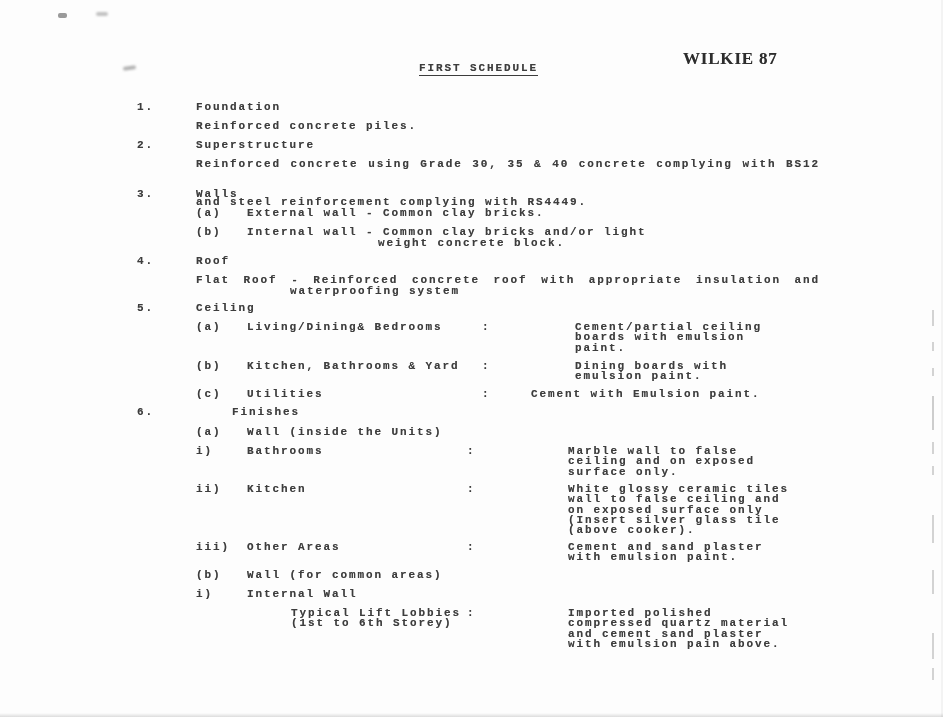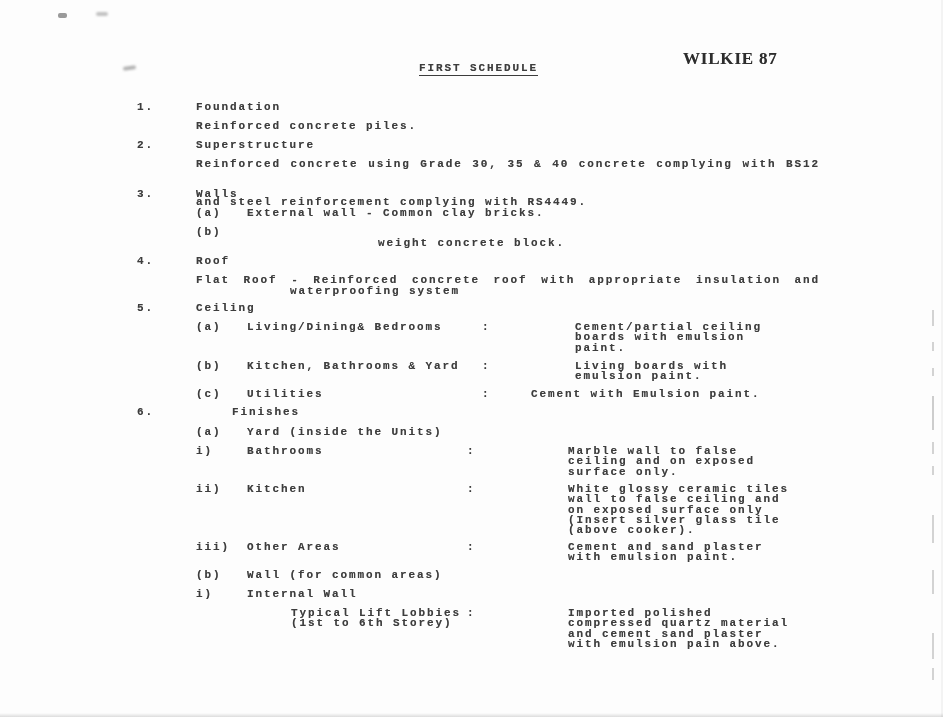--- a/index.html
+++ b/index.html
@@ -54,20 +54,21 @@
     <div class="t" style="top:140px;left:137px;">2.</div>
     <div class="t" style="top:140px;left:196px;">Superstructure</div>
     <div class="t jline" style="top:159px;left:196px;">Reinforced concrete using Grade 30, 35 &amp; 40 concrete complying with BS12</div>
     <div class="t" style="top:170px;left:196px;margin-top:27px;">and steel reinforcement complying with RS4449.</div>
 
     <div class="t" style="top:189px;left:137px;">3.</div>
     <div class="t" style="top:189px;left:196px;">Walls</div>
     <div class="t" style="top:208px;left:196px;">(a)</div>
     <div class="t" style="top:208px;left:247px;">External wall - Common clay bricks.</div>
     <div class="t" style="top:227px;left:196px;">(b)</div>
+    <div class="t" style="top:227px;left:247px;">Internal wall - Common clay bricks and/or light</div>
     <div class="t" style="top:238px;left:378px;">weight concrete block.</div>
 
     <div class="t" style="top:256px;left:137px;">4.</div>
     <div class="t" style="top:256px;left:196px;">Roof</div>
     <div class="t jline" style="top:275px;left:196px;">Flat Roof - Reinforced concrete roof with appropriate insulation and</div>
     <div class="t" style="top:286px;left:290px;">waterproofing system</div>
 
     <div class="t" style="top:303px;left:137px;">5.</div>
     <div class="t" style="top:303px;left:196px;">Ceiling</div>
 
@@ -77,34 +78,34 @@
     <div class="lines" style="top:322px;left:531px;">
       <div>Cement/partial ceiling</div>
       <div>boards with emulsion</div>
       <div>paint.</div>
     </div>
 
     <div class="t" style="top:361px;left:196px;">(b)</div>
     <div class="t" style="top:361px;left:247px;">Kitchen, Bathrooms &amp; Yard</div>
     <div class="t" style="top:361px;left:482px;">:</div>
     <div class="lines" style="top:361px;left:531px;">
-      <div>Living boards with</div>
+      <div>Dining boards with</div>
       <div>emulsion paint.</div>
     </div>
 
     <div class="t" style="top:389px;left:196px;">(c)</div>
     <div class="t" style="top:389px;left:247px;">Utilities</div>
     <div class="t" style="top:389px;left:482px;">:</div>
     <div class="t" style="top:389px;left:531px;">Cement with Emulsion paint.</div>
 
     <div class="t" style="top:407px;left:137px;">6.</div>
     <div class="t" style="top:407px;left:196px;padding-left:36px;">Finishes</div>
 
     <div class="t" style="top:427px;left:196px;">(a)</div>
-    <div class="t" style="top:427px;left:247px;">Yard (inside the Units)</div>
+    <div class="t" style="top:427px;left:247px;">Wall (inside the Units)</div>
 
     <div class="t" style="top:446px;left:196px;">i)</div>
     <div class="t" style="top:446px;left:247px;">Bathrooms</div>
     <div class="t" style="top:446px;left:467px;">:</div>
     <div class="lines" style="top:446px;left:524px;">
       <div>Marble wall to false</div>
       <div>ceiling and on exposed</div>
       <div>surface only.</div>
     </div>
 

